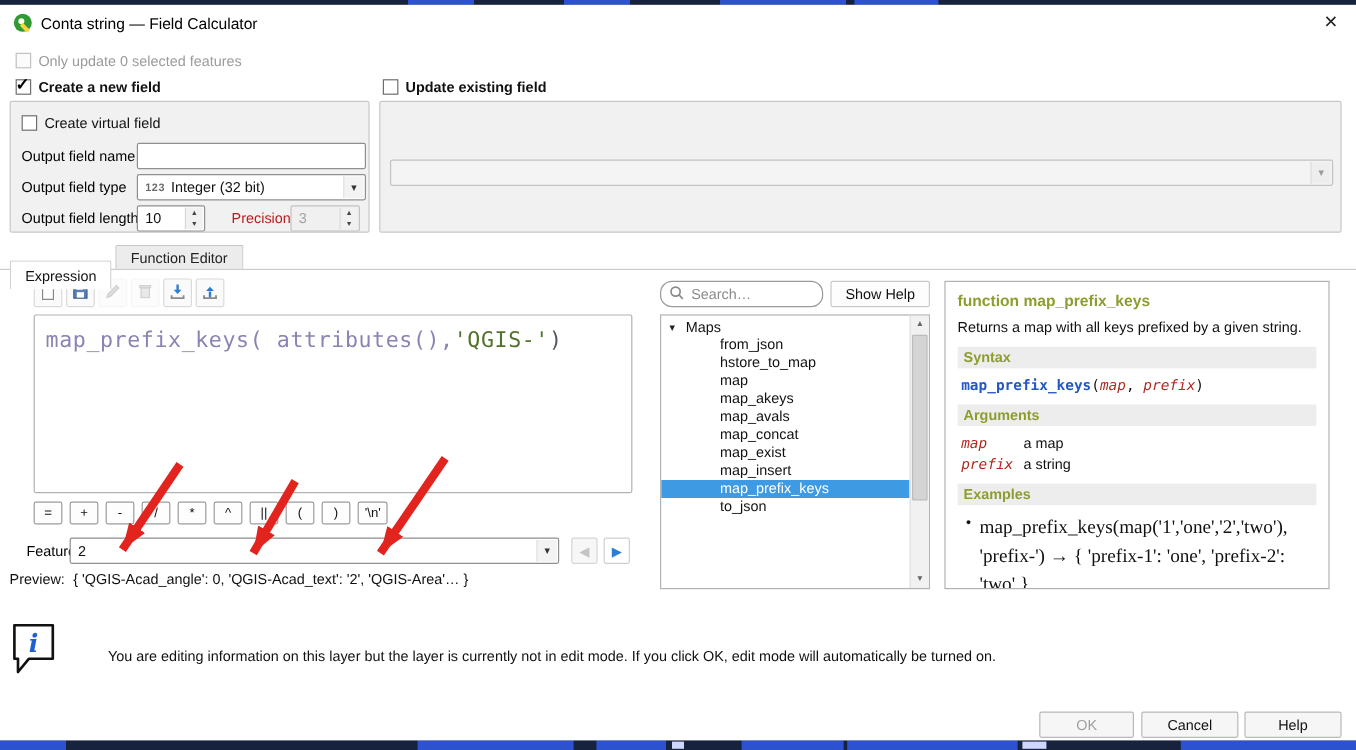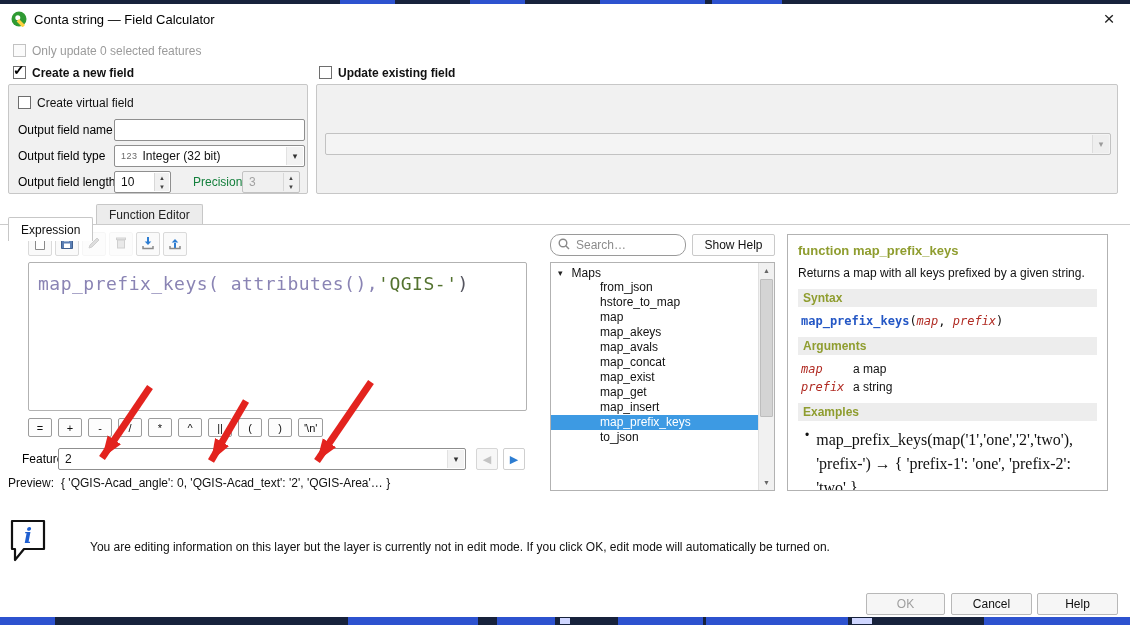--- a/index.html
+++ b/index.html
@@ -30,29 +30,29 @@
   .gb-upd{left:316px;top:80px;width:802px;height:110px}
   .flabel{position:absolute;font-size:12px;color:#000;white-space:nowrap}
   .row-virtual{position:absolute;left:9px;top:11px}
   .inp{position:absolute;border:1px solid #8f8f8f;border-radius:2px;background:#fff;font:12px "Liberation Sans",sans-serif;padding:0 5px}
   .inp-name{left:105px;top:34px;width:191px;height:22px}
   .combo{position:absolute;background:#fff;border:1px solid #8f8f8f;border-radius:2px;display:flex;align-items:center;padding:0 20px 0 6px;height:22px;white-space:nowrap;overflow:hidden}
   .combo .caret{position:absolute;right:1px;top:1px;bottom:1px;width:17px;display:flex;align-items:center;justify-content:center;color:#333;font-size:9px;border-left:1px solid #e2e2e2;background:#f3f3f3}
   .combo.disabled{background:#f4f4f4;border-color:#c2c2c2;color:#8e8e8e}
   .combo.disabled .caret{color:#9b9b9b;background:#eee;border-left-color:#ddd}
   .combo-type{left:105px;top:60px;width:191px}
-  .type-ic{font-size:9px;font-weight:normal;color:#6a6a6a;margin-right:5px;letter-spacing:.5px}
+  .type-ic{font-size:9px;font-weight:bold;color:#6a6a6a;margin-right:5px;letter-spacing:.5px}
   .combo-existing{left:8px;top:48px;width:786px}
   .spin{position:absolute;height:22px;border:1px solid #8f8f8f;border-radius:2px;background:#fff;padding:0 26px 0 6px;display:flex;align-items:center}
   .spin .btns{position:absolute;right:1px;top:1px;bottom:1px;width:15px;display:flex;flex-direction:column;border-left:1px solid #d8d8d8}
   .spin .btns span{flex:1;display:flex;align-items:center;justify-content:center;font-size:6px;color:#444;background:#f1f1f1}
   .spin.disabled{background:#f0f0f0;border-color:#c2c2c2;color:#a2a2a2}
   .spin-len{left:105px;top:86px;width:57px}
   .spin-prec{left:233px;top:86px;width:58px}
-  .lbl-prec{color:#15803d}
+  .lbl-prec{color:#b91c1c}
 
   
   .tabline{position:absolute;left:0;top:220px;width:1130px;border-top:1px solid #cbcbcb;z-index:1}
   .tab{position:absolute;border:1px solid #c7c7c7;border-bottom:none;border-radius:2px 2px 0 0;padding:0 12px;display:flex;align-items:center;font-size:12px;white-space:nowrap}
   .tab.active{left:8px;top:213px;height:24px;background:#fff;z-index:3}
   .tab.inactive{left:96px;top:200px;height:20px;background:#ececec;color:#222;z-index:0}
 
   
   .toolbar{position:absolute;left:28px;top:228px;display:flex;gap:3px;z-index:2}
   .tbtn{width:24px;height:24px;border:1px solid #dadada;border-radius:2px;background:#fafafa;display:flex;align-items:center;justify-content:center}
@@ -285,21 +285,20 @@
         <span class="exp">▾</span>
         <span>Maps</span>
       </div>
       <div class="titem">from_json</div>
       <div class="titem">hstore_to_map</div>
       <div class="titem">map</div>
       <div class="titem">map_akeys</div>
       <div class="titem">map_avals</div>
       <div class="titem">map_concat</div>
       <div class="titem">map_exist</div>
-      <div class="titem">map_get</div>
       <div class="titem">map_insert</div>
       <div class="titem selected">map_prefix_keys</div>
       <div class="titem">to_json</div>
     </div>
     <div class="sb">
       <div class="sbtn up">▲</div>
       <div class="thumb"></div>
       <div class="sbtn down">▼</div>
     </div>
   </div>

